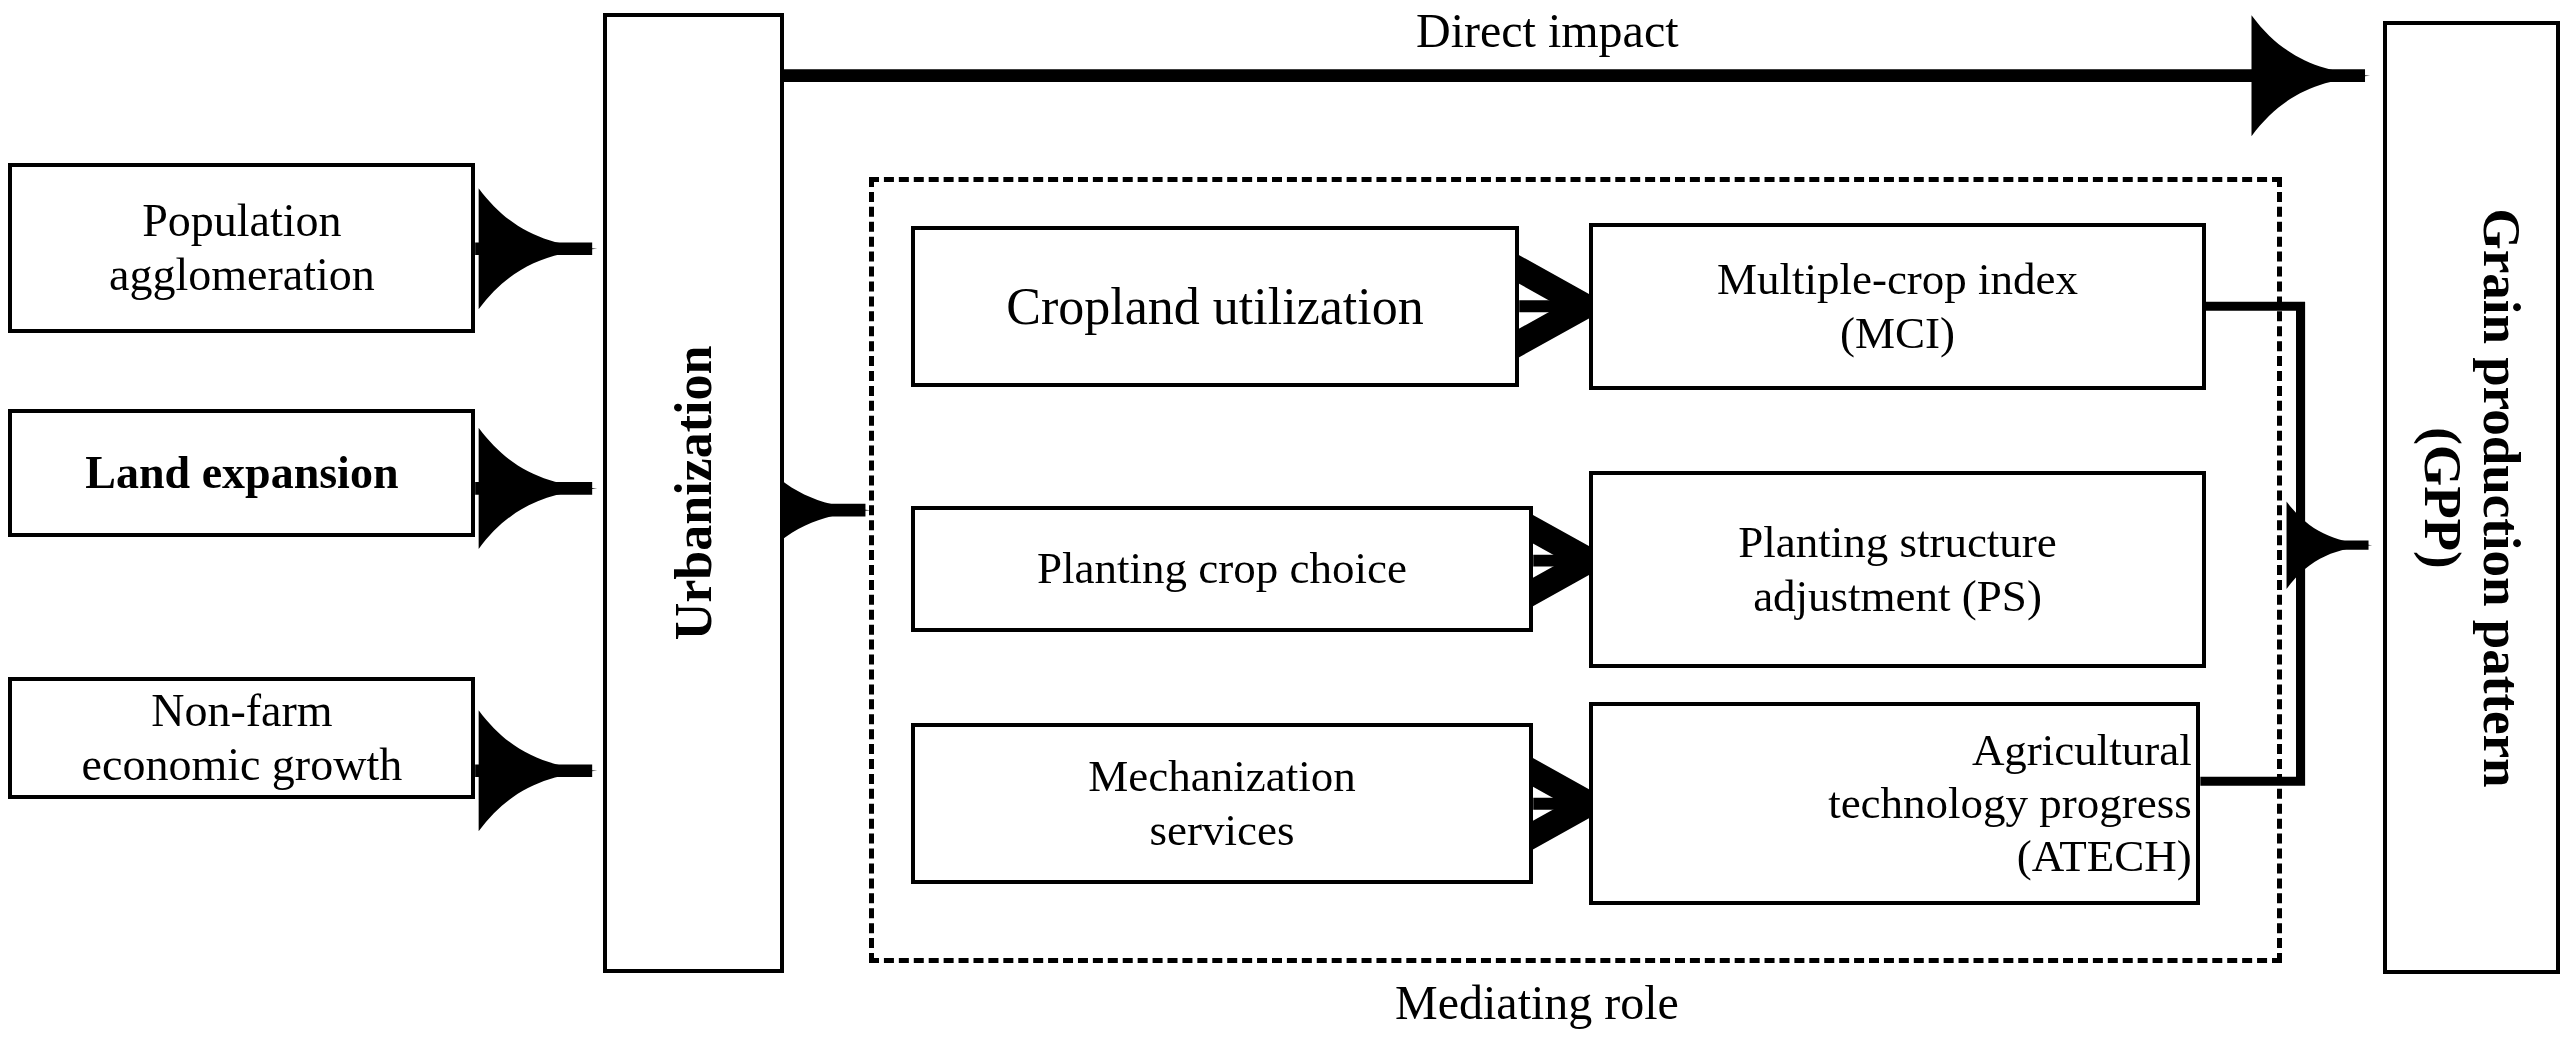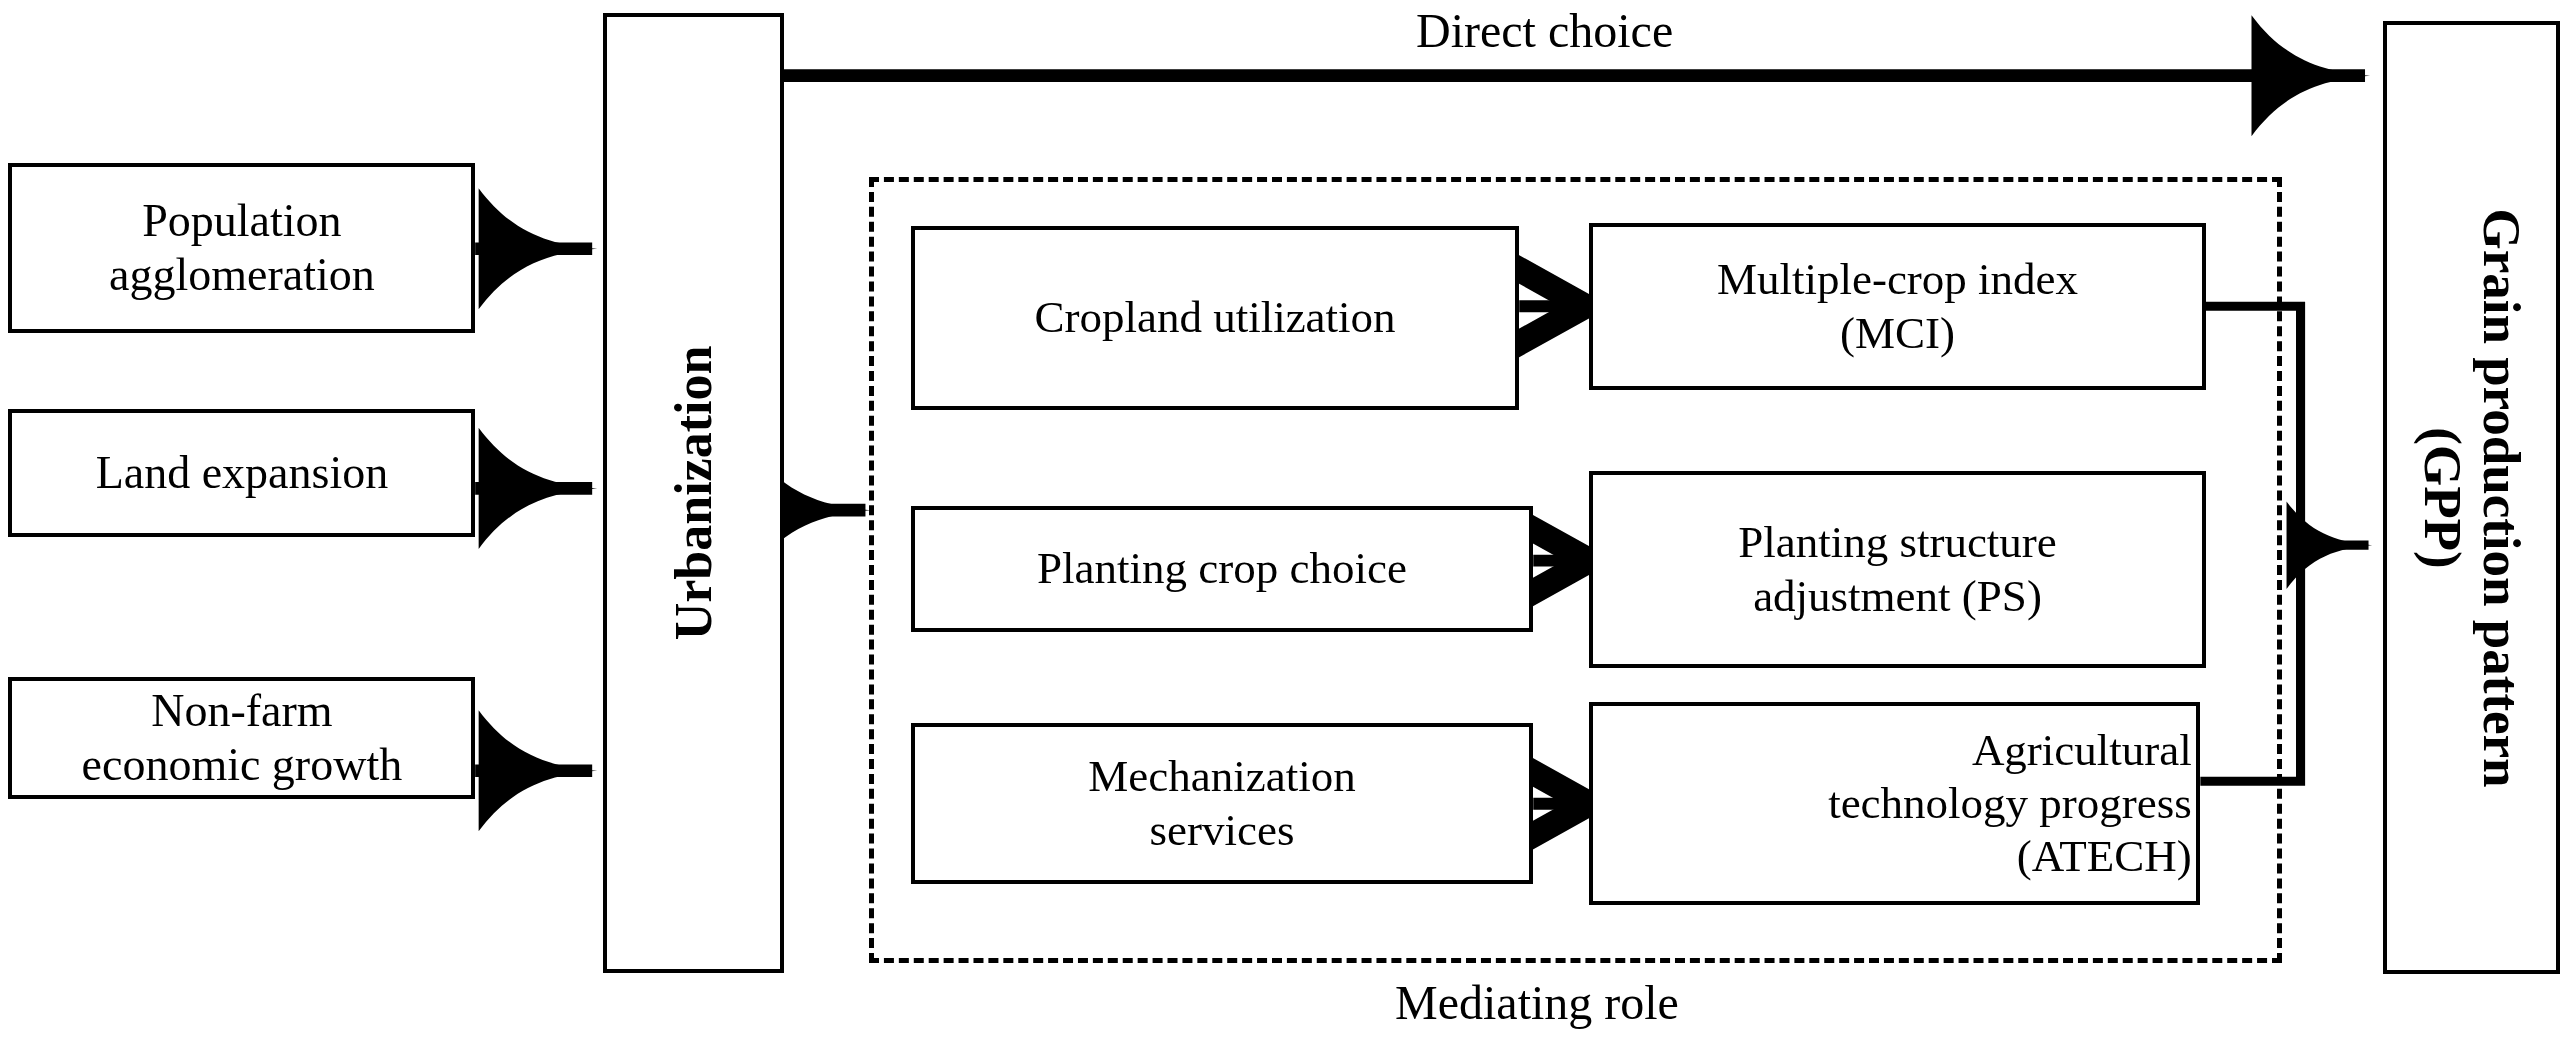--- a/index.html
+++ b/index.html
@@ -90,38 +90,38 @@
 
   <div class="dashed-box" style="left:869px; top:177px; width:1413px; height:786px;"></div>
 
   <div class="box" style="left:8.4px; top:163px; width:467px; height:170px; font-size:46px;">
     <span class="txt">
       <span>Population</span><br>
       <span>agglomeration</span>
     </span>
   </div>
 
-  <div class="box" style="left:8.4px; top:409px; width:467px; height:128px; font-size:46px;">
+  <div class="box" style="left:8.4px; top:409px; width:467px; height:128px; font-size:46px;font-weight:bold;">
     <span class="txt">
       <span>Land expansion</span>
     </span>
   </div>
 
   <div class="box" style="left:8.4px; top:677px; width:467px; height:122px; font-size:46px;">
     <span class="txt">
       <span>Non-farm</span><br>
       <span>economic growth</span>
     </span>
   </div>
 
   <div class="vbox rot-ccw" style="left:603px; top:12.6px; width:181px; height:960px;">
     <span class="vtxt" style="font-size:52px; font-weight:700;">Urbanization</span>
   </div>
 
-  <div class="box" style="left:911px; top:226px; width:608px; height:184px; font-size:45px;">
+  <div class="box" style="left:911px; top:226px; width:608px; height:161px; font-size:52px;">
     <span class="txt">
       <span>Cropland utilization</span>
     </span>
   </div>
   <div class="box" style="left:1589px; top:223px; width:617px; height:167px; font-size:45px;">
     <span class="txt">
       <span>Multiple-crop index</span><br>
       <span>(MCI)</span>
     </span>
   </div>
@@ -152,18 +152,18 @@
     </span>
   </div>
 
   <div class="vbox rot-cw" style="left:2383px; top:21px; width:177px; height:953px;">
     <span class="vtxt" style="font-size:53px; font-weight:700;">
       <span>Grain production pattern</span><br>
       <span>(GPP)</span>
     </span>
   </div>
 
-  <div class="lbl" style="left:1416px; top:2.8px; font-size:48px;">Direct choice</div>
+  <div class="lbl" style="left:1416px; top:2.8px; font-size:48px;">Direct impact</div>
 
   <div class="lbl" style="left:1395px; top:975px; font-size:48px;">Mediating role</div>
 
 </div>
 
 
 </body></html>

